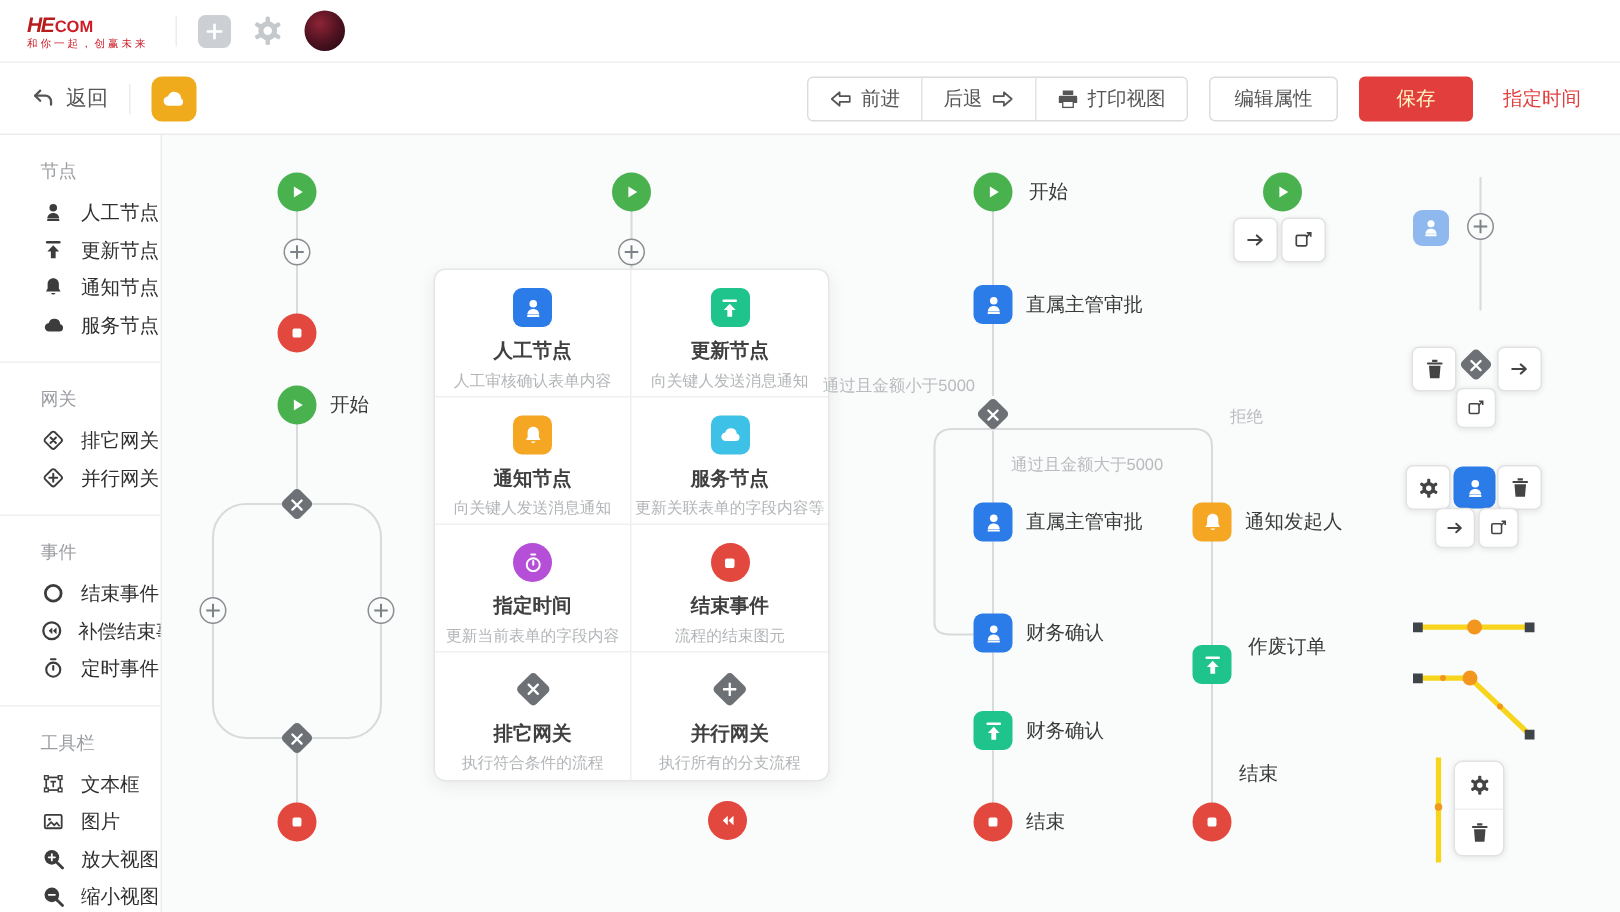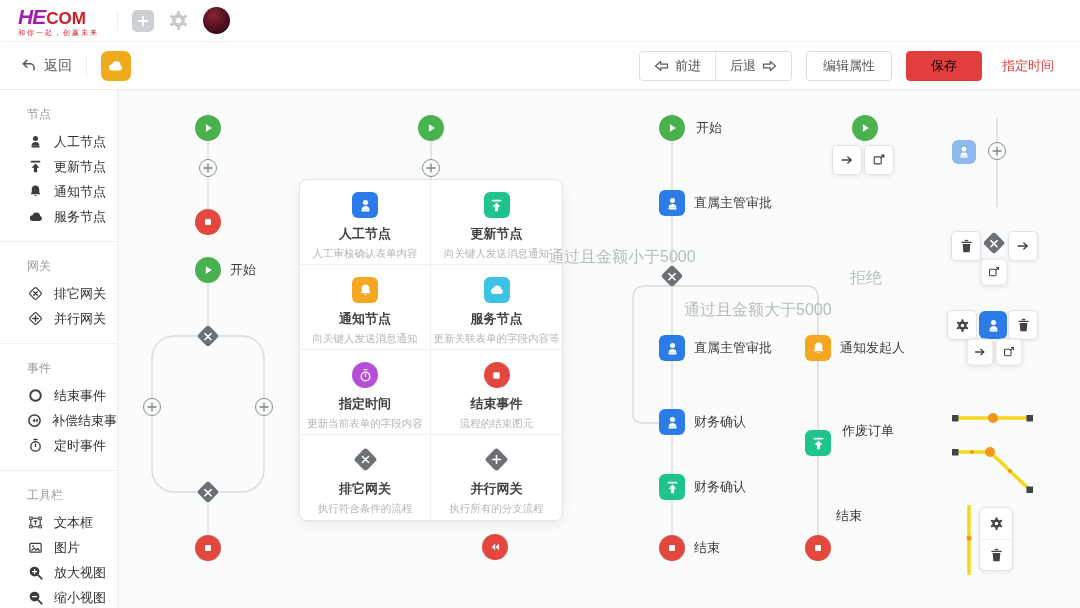--- a/index.html
+++ b/index.html
@@ -1,67 +1,67 @@
 <!DOCTYPE html>
 <html><head>
 <meta charset="utf-8">
 <style>
   *{margin:0;padding:0;box-sizing:border-box}
   html,body{width:1080px;height:608px;overflow:hidden;font-family:"Liberation Sans",sans-serif;background:#fff}
   
   .topbar{height:42px;border-bottom:1px solid #f0f0f0;display:flex;align-items:center;padding:0 18px;gap:14px;background:#fff}
   .logo{display:flex;flex-direction:column;line-height:1;margin-right:4px;cursor:pointer}
   .logo-row{display:flex;align-items:baseline}
-  .logo-he{font-size:21px;font-weight:800;font-style:italic;color:#a21caf;letter-spacing:-1px}
-  .logo-com{font-size:17px;font-weight:800;color:#ce1b26;margin-left:1px}
+  .logo-he{font-size:14px;font-weight:800;font-style:italic;color:#b91c1c;letter-spacing:-1px}
+  .logo-com{font-size:11px;font-weight:800;color:#ce1b26;margin-left:1px}
   .logo-tag{font-size:7px;color:#ce1b26;letter-spacing:2px;margin-top:2px}
   .vdiv{width:1px;height:20px;background:#ececec}
   .search{flex:1;border:none;outline:none;font-size:13px;color:#666;margin-left:22px}
   .search::placeholder{color:#ccc}
   .tb-ic{display:flex;align-items:center;justify-content:center}
   .plus-sq{width:22px;height:22px;border-radius:5px;background:#ccd0d5}
   .avatar{width:27px;height:27px;border-radius:50%;background:radial-gradient(circle at 38% 32%,#8d2436 0%,#561423 45%,#1d0610 100%)}
   
   .hdr{height:48px;border-bottom:1px solid #ebebeb;display:flex;align-items:center;padding:0 20px;gap:14px;background:#fff}
   .back{display:flex;align-items:center;gap:7px;font-size:14px;color:#555;cursor:pointer}
   .flowicon{width:30px;height:30px;border-radius:7px;background:#f0ab1c;display:flex;align-items:center;justify-content:center}
   .titles{display:flex;flex-direction:column;line-height:1.2}
   .module{font-size:11px;color:#9a9da1}
   .ftitle{font-size:16px;font-weight:700;color:#333}
   .spacer{flex:1}
   .btngrp{display:flex;border:1px solid #dcdcdc;border-radius:4px;height:30px;overflow:hidden}
   .seg{display:flex;align-items:center;gap:6px;padding:0 14px;font-size:13px;color:#555;cursor:pointer;background:#fff}
   .seg+.seg{border-left:1px solid #e4e4e4}
   .btn{height:30px;display:flex;align-items:center;justify-content:center;font-size:13px;border-radius:4px;cursor:pointer}
   .btn-outline{border:1px solid #dcdcdc;color:#555;padding:0 16px;background:#fff}
-  .btn-red{background:#e23e3e;color:#000000;padding:0 24px;border:1px solid #e23e3e}
+  .btn-red{background:#e23e3e;color:#fef9c3;padding:0 24px;border:1px solid #e23e3e}
   .btn-redtext{color:#e23e3e;padding:0 6px;background:transparent;border:none}
   
   .bodywrap{display:flex;height:518px}
-  .side{width:118px;background:#fff;border-right:1px solid #ededed;overflow:hidden}
+  .side{width:108px;background:#fff;border-right:1px solid #ededed;overflow:hidden}
   .sec{padding:10px 0 12px 27px}
   .sec+.sec{border-top:1px solid #efefef}
   .sect{font-size:12px;color:#9a9da1;margin:6px 0 6px}
   .sitem{display:flex;align-items:center;gap:10px;height:25px;font-size:13px;color:#2f2f2f;font-weight:500;cursor:pointer;white-space:nowrap}
   .sicon{width:17px;display:flex;justify-content:center}
   
   .stage{flex:1;position:relative;background:#fafbfb;overflow:hidden}
   .wires{position:absolute;left:0;top:0;z-index:1}
   .n{position:absolute;display:flex;align-items:center;justify-content:center;transform:translate(-50%,-50%);z-index:3;cursor:pointer}
   .sq{width:26px;height:26px;border-radius:6px}
   .ci{width:26px;height:26px;border-radius:50%}
   .sm24{width:24px;height:24px}
   .sz28{width:28px;height:28px}
   .blue{background:#2b7ce9}.teal{background:#1fc48d}.orangebg{background:#f5a623}.cyan{background:#3ec1e6}
   .purple{background:#b64fd8}.green{background:#49b14e}.redbg{background:#e2483d}.lblue{background:#8fb8ef}
   .dia{width:16px;height:16px;background:#6d7176;border-radius:3px;transform:translate(-50%,-50%) rotate(45deg)}
   .dia>span{transform:rotate(-45deg);display:flex}
   .plusc{width:18px;height:18px;border-radius:50%;background:#fafbfb;border:1.5px solid #898d92}
   .nlabel{position:absolute;transform:translateY(-50%);font-size:13px;color:#3a3a3a;font-weight:500;white-space:nowrap;z-index:3}
-  .clabel{position:absolute;transform:translateY(-50%);font-size:16px;color:#b9bcbe;white-space:nowrap;z-index:3}
+  .clabel{position:absolute;transform:translateY(-50%);font-size:11px;color:#b9bcbe;white-space:nowrap;z-index:3}
   .fbtn{position:absolute;width:30px;height:30px;transform:translate(-50%,-50%);background:#fff;border:1px solid #e2e2e2;border-radius:5px;box-shadow:0 1px 4px rgba(0,0,0,.09);display:flex;align-items:center;justify-content:center;z-index:4;cursor:pointer}
   .sm27{width:27px;height:27px}
   .vtb{position:absolute;background:#fff;border:1px solid #e2e2e2;border-radius:6px;box-shadow:0 1px 4px rgba(0,0,0,.09);display:flex;flex-direction:column;align-items:center;z-index:4}
   .vtb .ibtn{width:32px;height:31px;display:flex;align-items:center;justify-content:center;cursor:pointer}
   .vtb .ibtn+.ibtn{border-top:1px solid #efefef}
   
   .panel{position:absolute;left:181px;top:89px;width:264px;height:342px;background:#fff;border:1px solid #e6e6e6;border-radius:8px;box-shadow:0 3px 12px rgba(0,0,0,.07);z-index:3;display:grid;grid-template-columns:1fr 1fr;grid-auto-rows:85px;overflow:hidden}
   .pcell{display:flex;flex-direction:column;align-items:center;padding-top:12px;cursor:pointer}
   .pcell:nth-child(-n+6){border-bottom:1px solid #f0f0f0}
   .pcell:nth-child(odd){border-right:1px solid #f0f0f0}
@@ -122,20 +122,28 @@
       <svg width="15" height="12" viewBox="0 0 20 16" fill="none" stroke="#555" stroke-width="1.5" stroke-linejoin="round">
           <path d="M9 2L2 8l7 6v-3.5h9v-5H9z"></path>
         </svg>
       <span>前进</span>
     </div>
     <div class="seg">
       <span>后退</span>
       <svg width="15" height="12" viewBox="0 0 20 16" fill="none" stroke="#555" stroke-width="1.5" stroke-linejoin="round" transform="scale(-1,1)">
           <path d="M9 2L2 8l7 6v-3.5h9v-5H9z"></path>
         </svg>
+    </div>
+    <div class="seg">
+      <svg width="14" height="14" viewBox="0 0 16 16">
+          <path fill="#555" d="M4 1.5h8V5H4z"></path>
+          <path fill="#555" d="M2 5.5h12a1 1 0 0 1 1 1V11H1V6.5a1 1 0 0 1 1-1z"></path>
+          <rect x="4" y="9.8" width="8" height="4.6" fill="#fff" stroke="#555"></rect>
+        </svg>
+      <span>打印视图</span>
     </div>
   </div>
   <div class="btn btn-outline">编辑属性</div>
   <div class="btn btn-red">保存</div>
   <div class="btn btn-redtext">指定时间</div>
 </div>
 
 <div class="bodywrap">
 
   <div class="side">
@@ -486,21 +494,21 @@
       </div>
     <span class="nlabel" style="left:576px;top:113px">直属主管审批</span>
     <span class="clabel" style="left:430px;top:167px;width:112px;text-align:right">通过且金额小于5000</span>
     <div class="n dia" style="left:554px;top:186px">
         <span>
           <svg width="9" height="9" viewBox="0 0 10 10">
             <path d="M1.6 1.6l6.8 6.8M8.4 1.6L1.6 8.4" stroke="#fff" stroke-width="1.7" stroke-linecap="round"></path>
           </svg>
         </span>
       </div>
-    <span class="clabel" style="left:732px;top:188px">拒绝</span>
+    <span class="clabel" style="left:712px;top:188px">拒绝</span>
     <span class="clabel" style="left:566px;top:220px">通过且金额大于5000</span>
     <div class="n sq blue" style="left:554px;top:258px">
         <svg width="15" height="15" viewBox="0 0 16 16" fill="#fff">
           <circle cx="8" cy="4.8" r="2.7"></circle>
           <path d="M3.8 12.4c0-2.3 1.9-3.8 4.2-3.8s4.2 1.5 4.2 3.8z"></path>
           <rect x="3.6" y="12.8" width="8.8" height="1.5" rx=".7"></rect>
         </svg>
       </div>
     <span class="nlabel" style="left:576px;top:258px">直属主管审批</span>
     <div class="n sq orangebg" style="left:700px;top:258px">

